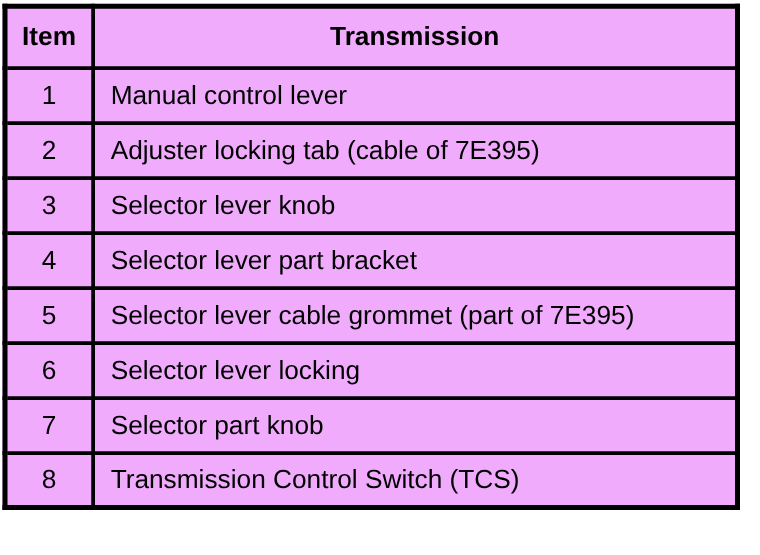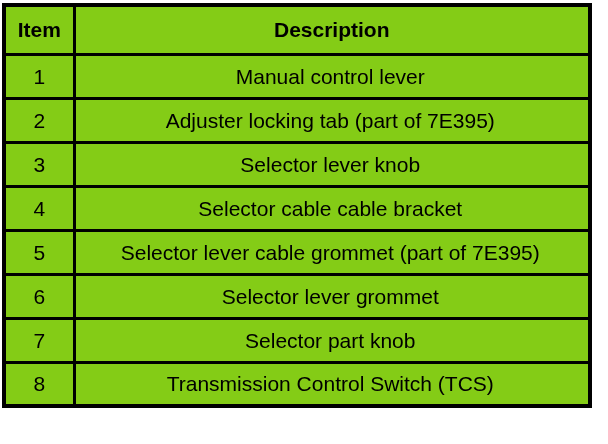--- a/index.html
+++ b/index.html
@@ -9,21 +9,21 @@
     background: #ffffff;
     font-family: "Liberation Sans", sans-serif;
     overflow: hidden;
   }
   .parts-table {
     border-collapse: collapse;
     table-layout: fixed;
     width: 590px;
     margin: 3px 0 0 2px;
     border: 4px solid #000000;
-    background: #84cc16;
+    background: #f0abfc;
   }
   .parts-table col.col-item { width: 70px; }
   .parts-table th,
   .parts-table td {
     border: 3px solid #000000;
     color: #000000;
     font-size: 21px;
     line-height: 1;
     overflow: hidden;
     white-space: nowrap;
@@ -34,64 +34,64 @@
     height: 49px;
     vertical-align: middle;
   }
   .parts-table td {
     height: 44px;
     vertical-align: middle;
     font-weight: normal;
   }
   td.item-cell { text-align: center; }
   td.description-cell {
-    text-align: center;
-    padding-left: 1px;
+    text-align: left;
+    padding-left: 13px;
     padding-right: 4px;
     margin-left: 29px;
   }
 </style>
 </head>
 <body>
 
 <table class="parts-table">
   <colgroup>
     <col class="col-item">
     <col class="col-description">
   </colgroup>
   <thead>
     <tr>
       <th>Item</th>
-      <th>Description</th>
+      <th>Transmission</th>
     </tr>
   </thead>
   <tbody>
     <tr>
       <td class="item-cell">1</td>
       <td class="description-cell">Manual control lever</td>
     </tr>
     <tr>
       <td class="item-cell">2</td>
-      <td class="description-cell">Adjuster locking tab (part of 7E395)</td>
+      <td class="description-cell">Adjuster locking tab (cable of 7E395)</td>
     </tr>
     <tr>
       <td class="item-cell">3</td>
       <td class="description-cell">Selector lever knob</td>
     </tr>
     <tr>
       <td class="item-cell">4</td>
-      <td class="description-cell">Selector cable cable bracket</td>
+      <td class="description-cell">Selector lever part bracket</td>
     </tr>
     <tr>
       <td class="item-cell">5</td>
       <td class="description-cell">Selector lever cable grommet (part of 7E395)</td>
     </tr>
     <tr>
       <td class="item-cell">6</td>
-      <td class="description-cell">Selector lever grommet</td>
+      <td class="description-cell">Selector lever locking</td>
     </tr>
     <tr>
       <td class="item-cell">7</td>
       <td class="description-cell">Selector part knob</td>
     </tr>
     <tr>
       <td class="item-cell">8</td>
       <td class="description-cell">Transmission Control Switch (TCS)</td>
     </tr>
   </tbody>

